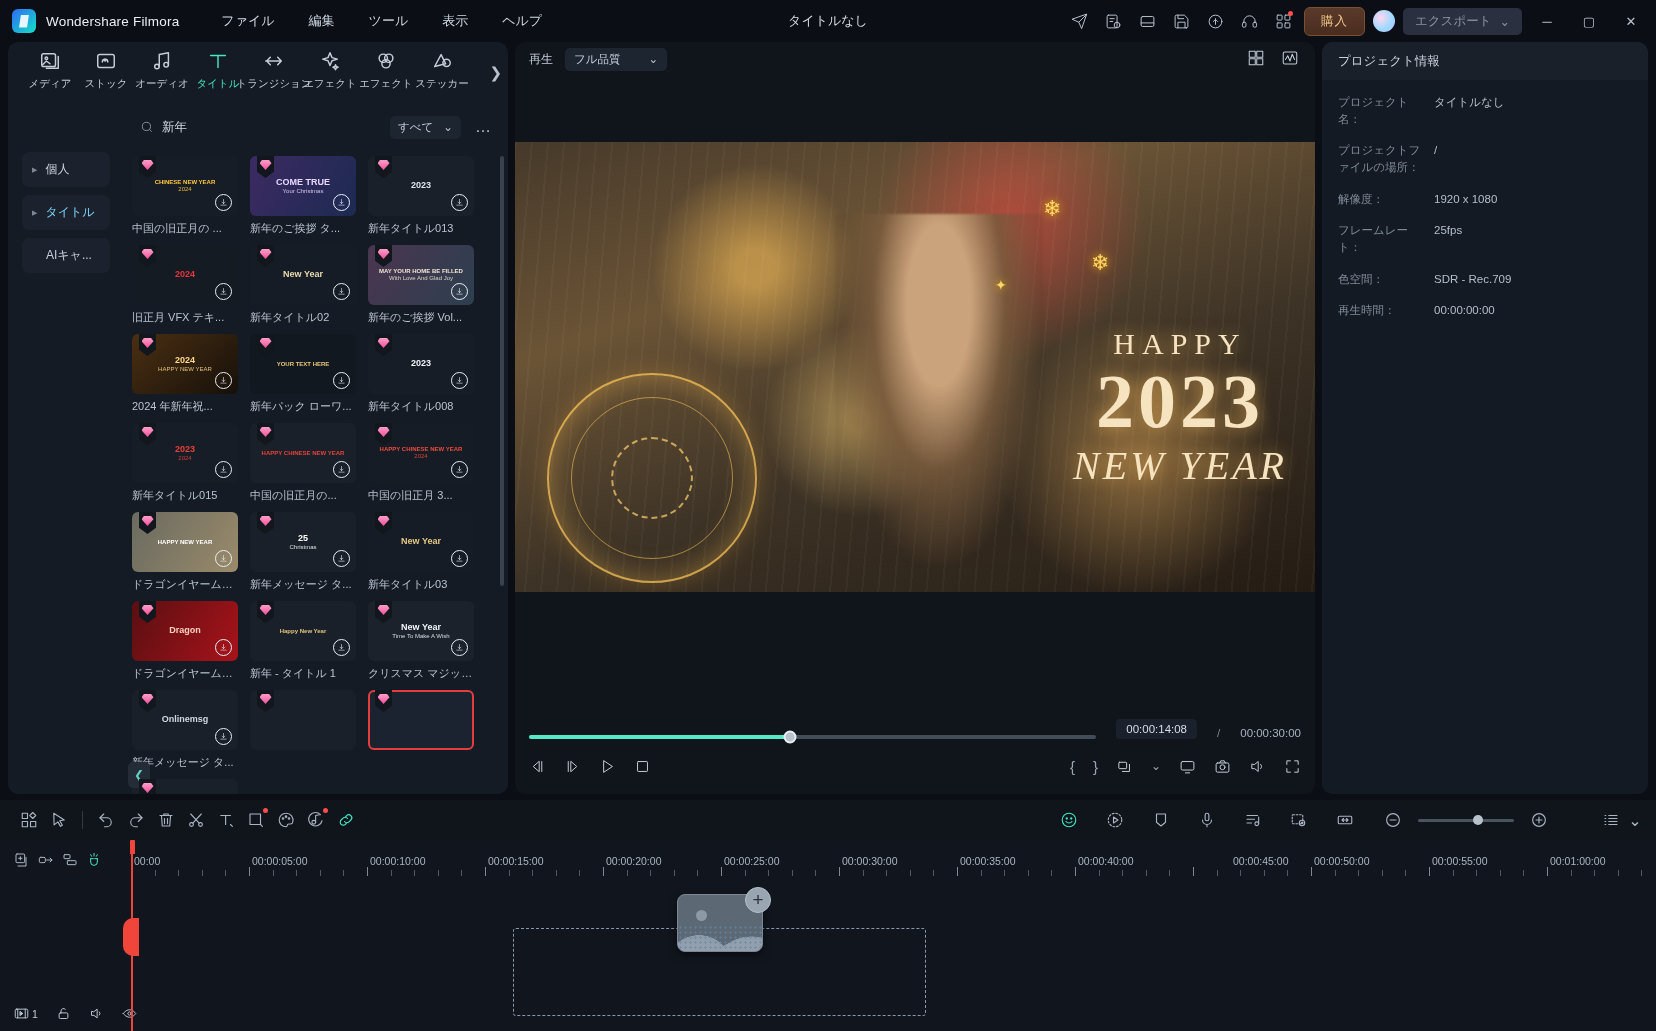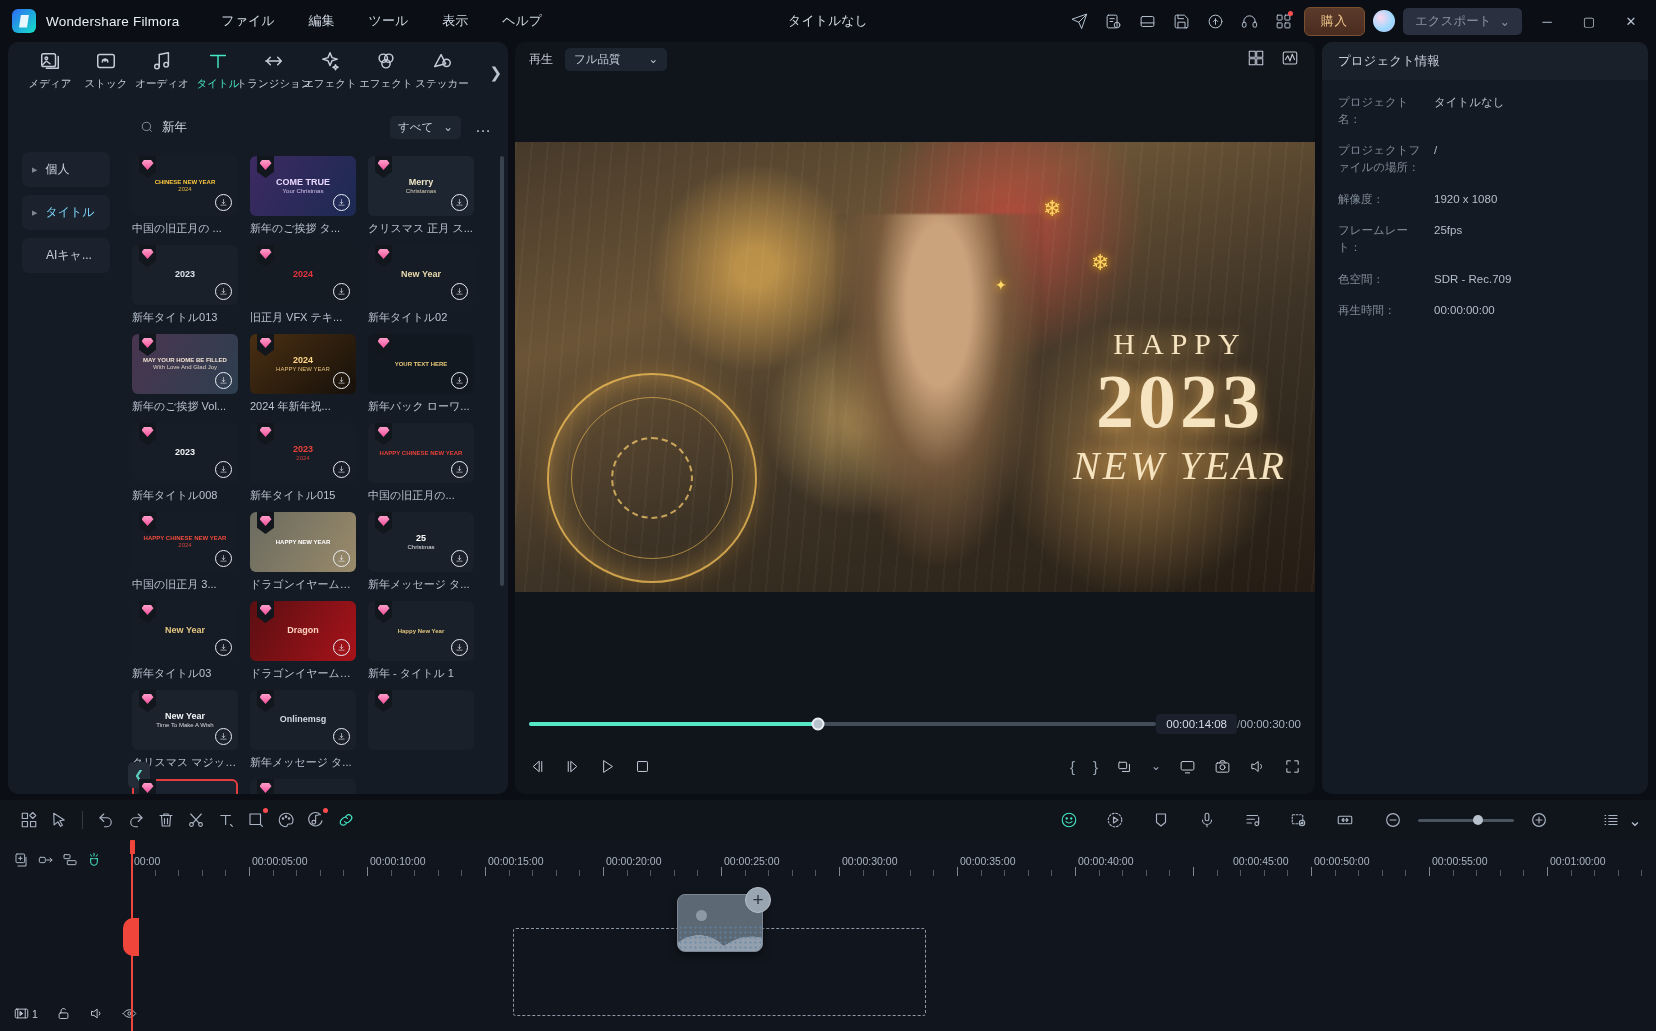--- a/index.html
+++ b/index.html
@@ -143,21 +143,21 @@
   .flake { position:absolute; color:#ffd766; font-size:22px; text-shadow:0 0 10px #ffb800; }
   .hy-text { position:absolute; right:3.5%; top:41%; text-align:center; color:#f6e3c0;
     text-shadow: 0 0 16px rgba(255,190,90,.6); }
   .hy-text .t1 { font-family:"Liberation Serif", serif; font-size:30px; letter-spacing:7px; }
   .hy-text .t2 { font-family:"Liberation Serif", serif; font-size:76px; font-weight:bold;
     letter-spacing:4px; line-height:1.02; margin:2px 0; }
   .hy-text .t3 { font-family:"Liberation Serif", serif; font-style:italic; font-size:40px;
     letter-spacing:3px; }
 
   .seek-row { position:absolute; left:0; bottom:55px; width:800px; height:30px;
-    display:flex; align-items:center; padding:0 14px; gap:0; }
+    display:flex; align-items:flex-end; padding:0 14px; gap:20px; }
   .track { position:relative; flex:1; height:4px; background:#434d5a; border-radius:2px; }
   .track .fill { position:absolute; left:0; top:0; height:4px; width:46%;
     background:#54e8c6; border-radius:2px; }
   .track .knob { position:absolute; left:46%; top:50%; transform:translate(-50%,-50%);
     width:13px; height:13px; border-radius:50%; background:#b8c2cd; border:2px solid #e8eef5; }
   .tc-box { background:#1a212c; border-radius:4px; padding:4px 10px; font-size:11.5px;
     color:#d6dee8; font-family:"Liberation Sans", sans-serif; }
   .tc-sep { color:#7d8795; font-size:11.5px; }
   .tc-tot { font-size:11.5px; color:#a7b2c0; }
 
@@ -440,35 +440,20 @@
                   <div style="font-size:6px;opacity:.85">Your Christmas</div>
                 </div>
                 <span class="badge"></span>
                 <span class="dl">
                   <svg viewBox="0 0 24 24">
                     <path d="M12 4v11M8 11l4 4 4-4M5 19h14"></path>
                   </svg>
                 </span>
               </div>
               <div class="cap">新年のご挨拶 タ...</div>
-            </div>
-            <div class="card">
-              <div class="thumb" style="background:#1d2530">
-                <div class="tt" style="color:#f2e6c8">
-                  <div style="font-size:9px;font-weight:bold">Merry</div>
-                  <div style="font-size:6px;opacity:.85">Christamas</div>
-                </div>
-                <span class="badge"></span>
-                <span class="dl">
-                  <svg viewBox="0 0 24 24">
-                    <path d="M12 4v11M8 11l4 4 4-4M5 19h14"></path>
-                  </svg>
-                </span>
-              </div>
-              <div class="cap">クリスマス 正月 ス...</div>
             </div>
             <div class="card">
               <div class="thumb" style="background:#1a2029">
                 <div class="tt" style="color:#dbe3ec">
                   <div style="font-size:9px;font-weight:bold">2023</div>
                 </div>
                 <span class="badge"></span>
                 <span class="dl">
                   <svg viewBox="0 0 24 24">
                     <path d="M12 4v11M8 11l4 4 4-4M5 19h14"></path>

